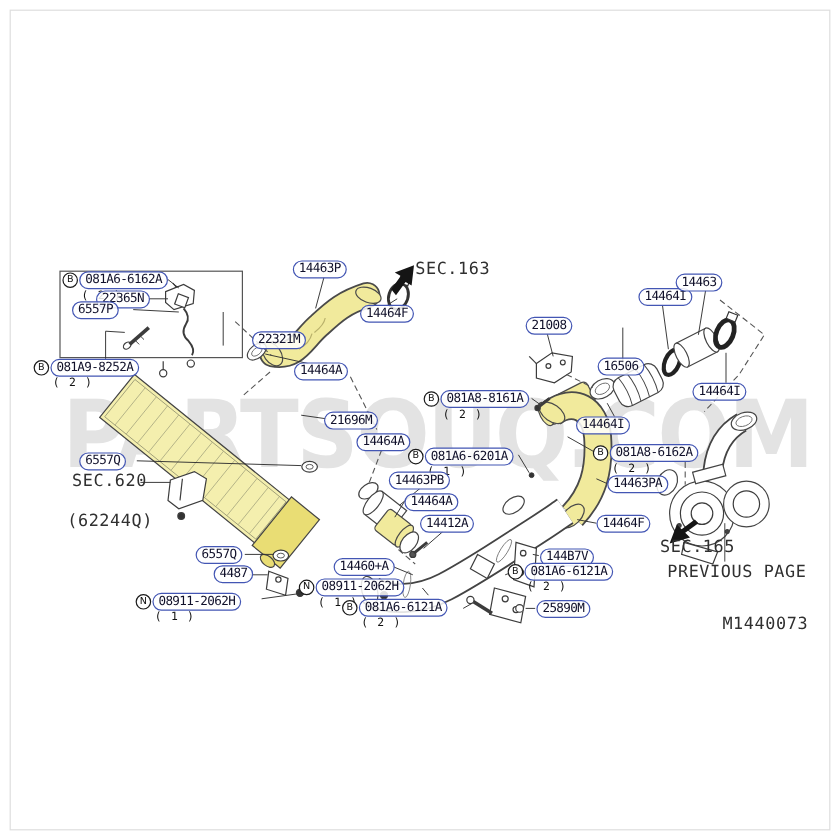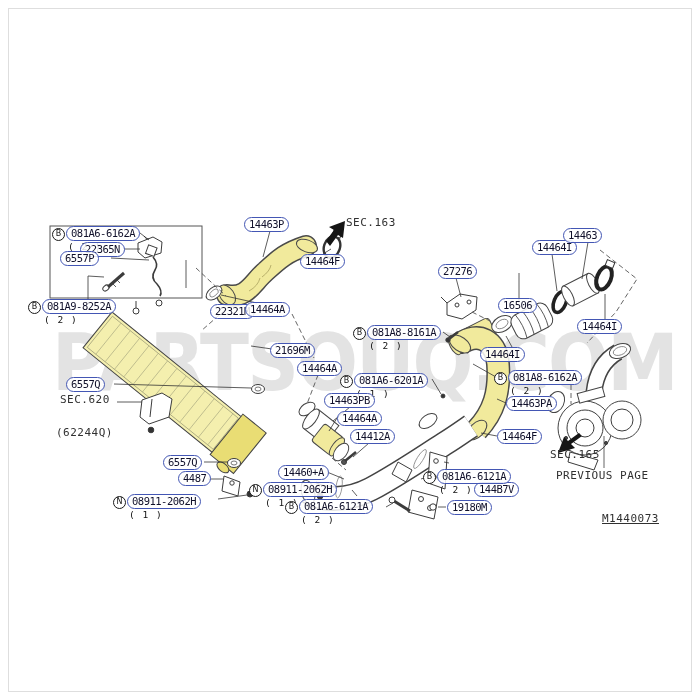--- a/index.html
+++ b/index.html
@@ -11,21 +11,21 @@
              transform:scaleX(0.92);transform-origin:left center;white-space:nowrap;z-index:1;}
   svg.art{position:absolute;left:0;top:0;z-index:2;}
   #labels,#notes{position:absolute;left:0;top:0;width:700px;height:700px;z-index:3;pointer-events:none;}
   .plabel{position:absolute;white-space:nowrap;font-size:10.5px;line-height:13px;color:#10102a;pointer-events:auto;}
   .pfx{display:inline-block;width:11px;height:11px;border:1.2px solid #1a1a1a;border-radius:50%;
        font-size:8px;line-height:10.5px;text-align:center;background:#fff;color:#111;
        vertical-align:1px;margin-right:1px;font-family:"DejaVu Sans",sans-serif;}
   .oval{display:inline-block;border:1.4px solid #4356b4;border-radius:8px;padding:0 4px;
         background:rgba(255,255,255,0.85);letter-spacing:-0.5px;}
   .qty{font-size:9.5px;color:#111;margin-left:16px;line-height:11px;letter-spacing:1px;}
-  .note{position:absolute;font-size:11px;color:#303030;letter-spacing:0.5px;white-space:nowrap;pointer-events:auto;}
+  .note{position:absolute;font-size:14px;color:#303030;letter-spacing:0.5px;white-space:nowrap;pointer-events:auto;}
 </style>
 </head>
 <body>
 
 <div class="stage">
   <div class="frame"></div>
   <div class="watermark">PARTSOUQ.COM</div>
 
   <svg class="art" width="700" height="700" viewBox="0 0 700 700">
     <g stroke="#3c3c3c" stroke-width="1" fill="none">
@@ -255,33 +255,33 @@
       </g>
     </g>
   </svg>
 
   <div id="notes">
       <div class="note" style="left: 346px; top: 216px;">SEC.163</div>
       <div class="note" style="left: 528px; top: 448px; margin-left: 22px;">SEC.165</div>
       <div class="note" style="left: 60px; top: 393px;">SEC.620</div>
       <div class="note" style="left: 56px; top: 426px;">(62244Q)</div>
       <div class="note" style="left: 556px; top: 469px;">PREVIOUS PAGE</div>
-      <div class="note" style="left: 602px; top: 512px; text-decoration: underline;">M1440073</div>
+      <div class="note" style="left: 602px; top: 512px;">M1440073</div>
     </div>
   <div id="labels">
       <div class="plabel" style="left: 52px; top: 226px;"><span class="pfx">B</span><span class="oval">081A6-6162A</span><div class="qty">( 2 )</div></div>
       <div class="plabel" style="left: 80px; top: 242px;"><span class="oval">22365N</span></div>
       <div class="plabel" style="left: 60px; top: 251px;"><span class="oval">6557P</span></div>
-      <div class="plabel" style="left: 162px; top: 304px; padding-left: 48px;"><span class="oval">22321M</span></div>
+      <div class="plabel" style="left: 162px; top: 276px; padding-left: 48px;"><span class="oval">22321M</span></div>
       <div class="plabel" style="left: 28px; top: 299px;"><span class="pfx">B</span><span class="oval">081A9-8252A</span><div class="qty">( 2 )</div></div>
       <div class="plabel" style="left: 244px; top: 217px;"><span class="oval">14463P</span></div>
       <div class="plabel" style="left: 300px; top: 254px;"><span class="oval">14464F</span></div>
       <div class="plabel" style="left: 245px; top: 302px;"><span class="oval">14464A</span></div>
       <div class="plabel" style="left: 270px; top: 343px;"><span class="oval">21696M</span></div>
-      <div class="plabel" style="left: 438px; top: 264px;"><span class="oval">27276</span></div>
+      <div class="plabel" style="left: 438px; top: 264px;"><span class="oval">21008</span></div>
       <div class="plabel" style="left: 498px; top: 259px; margin-top: 39px;"><span class="oval">16506</span></div>
       <div class="plabel" style="left: 532px; top: 240px;"><span class="oval">14464I</span></div>
       <div class="plabel" style="left: 563px; top: 228px;"><span class="oval">14463</span></div>
       <div class="plabel" style="left: 577px; top: 319px;"><span class="oval">14464I</span></div>
       <div class="plabel" style="left: 353px; top: 325px;"><span class="pfx">B</span><span class="oval">081A8-8161A</span><div class="qty">( 2 )</div></div>
       <div class="plabel" style="left: 480px; top: 347px;"><span class="oval">14464I</span></div>
       <div class="plabel" style="left: 340px; top: 373px;"><span class="pfx">B</span><span class="oval">081A6-6201A</span><div class="qty">( 1 )</div></div>
       <div class="plabel" style="left: 324px; top: 393px;"><span class="oval">14463PB</span></div>
       <div class="plabel" style="left: 337px; top: 411px;"><span class="oval">14464A</span></div>
       <div class="plabel" style="left: 350px; top: 429px;"><span class="oval">14412A</span></div>
@@ -289,17 +289,17 @@
       <div class="plabel" style="left: 494px; top: 370px;"><span class="pfx">B</span><span class="oval">081A8-6162A</span><div class="qty">( 2 )</div></div>
       <div class="plabel" style="left: 506px; top: 396px;"><span class="oval">14463PA</span></div>
       <div class="plabel" style="left: 497px; top: 429px;"><span class="oval">14464F</span></div>
       <div class="plabel" style="left: 66px; top: 377px;"><span class="oval">6557Q</span></div>
       <div class="plabel" style="left: 163px; top: 455px;"><span class="oval">6557Q</span></div>
       <div class="plabel" style="left: 178px; top: 471px;"><span class="oval">4487</span></div>
       <div class="plabel" style="left: 113px; top: 494px;"><span class="pfx">N</span><span class="oval">08911-2062H</span><div class="qty">( 1 )</div></div>
       <div class="plabel" style="left: 278px; top: 465px;"><span class="oval">14460+A</span></div>
       <div class="plabel" style="left: 249px; top: 482px;"><span class="pfx">N</span><span class="oval">08911-2062H</span><div class="qty">( 1 )</div></div>
       <div class="plabel" style="left: 285px; top: 499px;"><span class="pfx">B</span><span class="oval">081A6-6121A</span><div class="qty">( 2 )</div></div>
-      <div class="plabel" style="left: 474px; top: 457px; margin-top: 25px;"><span class="oval">144B7V</span></div>
+      <div class="plabel" style="left: 450px; top: 457px;"><span class="oval">144B7V</span></div>
       <div class="plabel" style="left: 423px; top: 469px;"><span class="pfx">B</span><span class="oval">081A6-6121A</span><div class="qty">( 2 )</div></div>
-      <div class="plabel" style="left: 447px; top: 500px;"><span class="oval">19180M</span></div>
+      <div class="plabel" style="left: 447px; top: 500px;"><span class="oval">25890M</span></div>
     </div>
 </div>
 
 </body></html>

